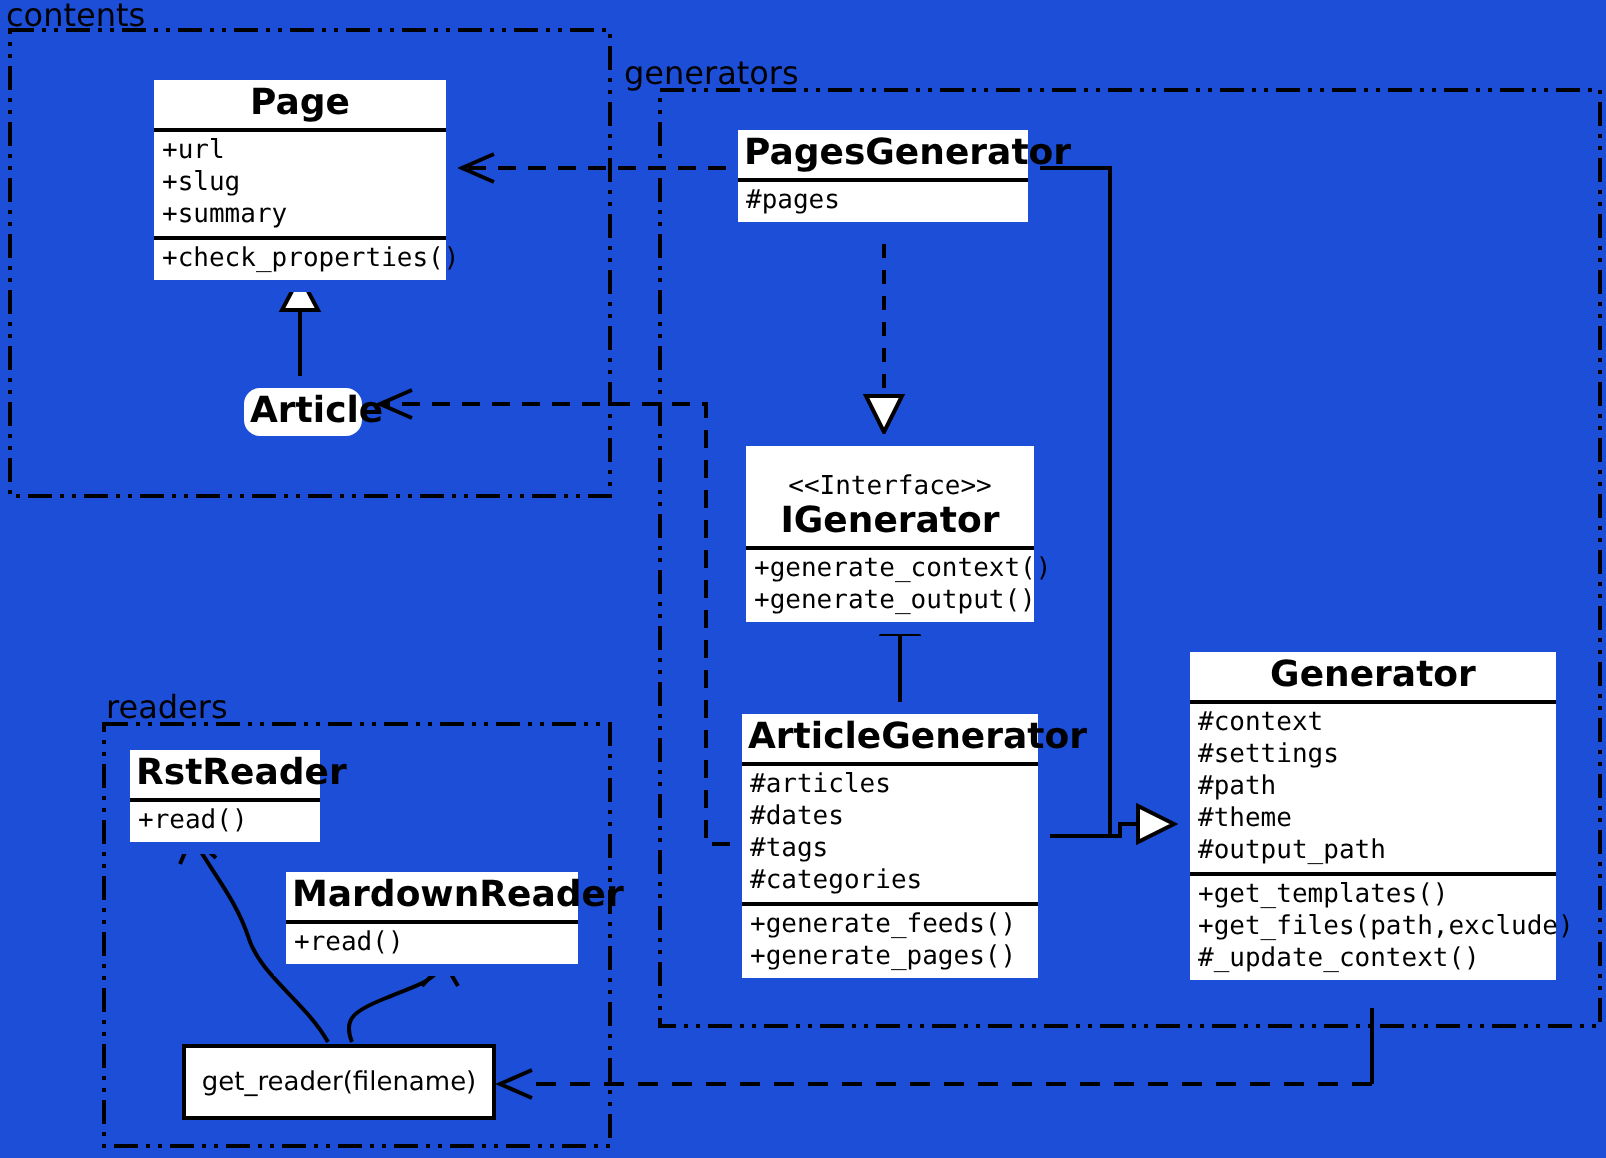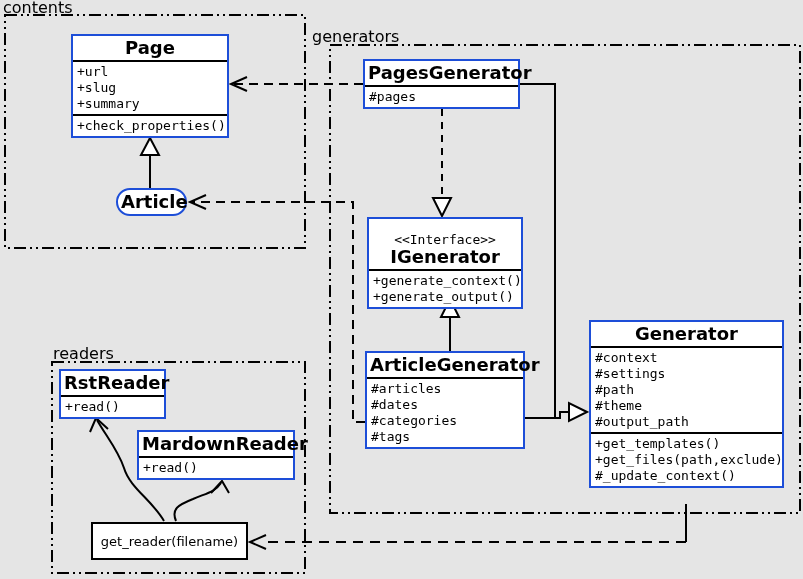--- a/index.html
+++ b/index.html
@@ -1,26 +1,26 @@
 <!DOCTYPE html>
 <html><head>
 <meta charset="utf-8">
 <style>
   html,body { margin:0; padding:0; background:#ffffff; }
   .canvas {
-    position:relative; width:803px; height:579px; background:#e5e5e5;
+    position:relative; width:803px; height:579px; background:#1d4ed8;
     color:#000; font-family:"DejaVu Sans", sans-serif; overflow:hidden;
   }
   svg.wires { position:absolute; left:0; top:0; }
   .pkg-label {
     position:absolute; font-size:16px; line-height:16px; color:#000;
     font-family:"DejaVu Sans", sans-serif; white-space:pre;
   }
   .cls {
-    position:absolute; background:#ffffff; border:2px solid #1d4ed8;
+    position:absolute; background:#ffffff; border:6px solid #1d4ed8;
     box-sizing:border-box;
   }
   .cls-title {
     font-family:"DejaVu Sans", sans-serif; font-weight:bold;
     font-size:18px; line-height:20px; text-align:center; padding:2px 3px;
     white-space:pre;
   }
   .cls-stereo {
     font-family:"DejaVu Sans Mono", monospace; font-size:13px; line-height:15px;
     text-align:center; padding-top:3px; white-space:pre;margin-top:10px;
@@ -132,22 +132,26 @@
       <div class="m">+generate_context()</div>
       <div class="m">+generate_output()</div>
     </div>
   </div>
 
   <div class="cls" style="left:365px; top:351px; width:160px;">
     <div class="cls-title">ArticleGenerator</div>
     <div class="comp">
       <div class="m">#articles</div>
       <div class="m">#dates</div>
+      <div class="m">#tags</div>
       <div class="m">#categories</div>
-      <div class="m">#tags</div>
+    </div>
+    <div class="comp">
+      <div class="m">+generate_feeds()</div>
+      <div class="m">+generate_pages()</div>
     </div>
   </div>
 
   <div class="cls" style="left:589px; top:320px; width:195px;">
     <div class="cls-title">Generator</div>
     <div class="comp">
       <div class="m">#context</div>
       <div class="m">#settings</div>
       <div class="m">#path</div>
       <div class="m">#theme</div>

